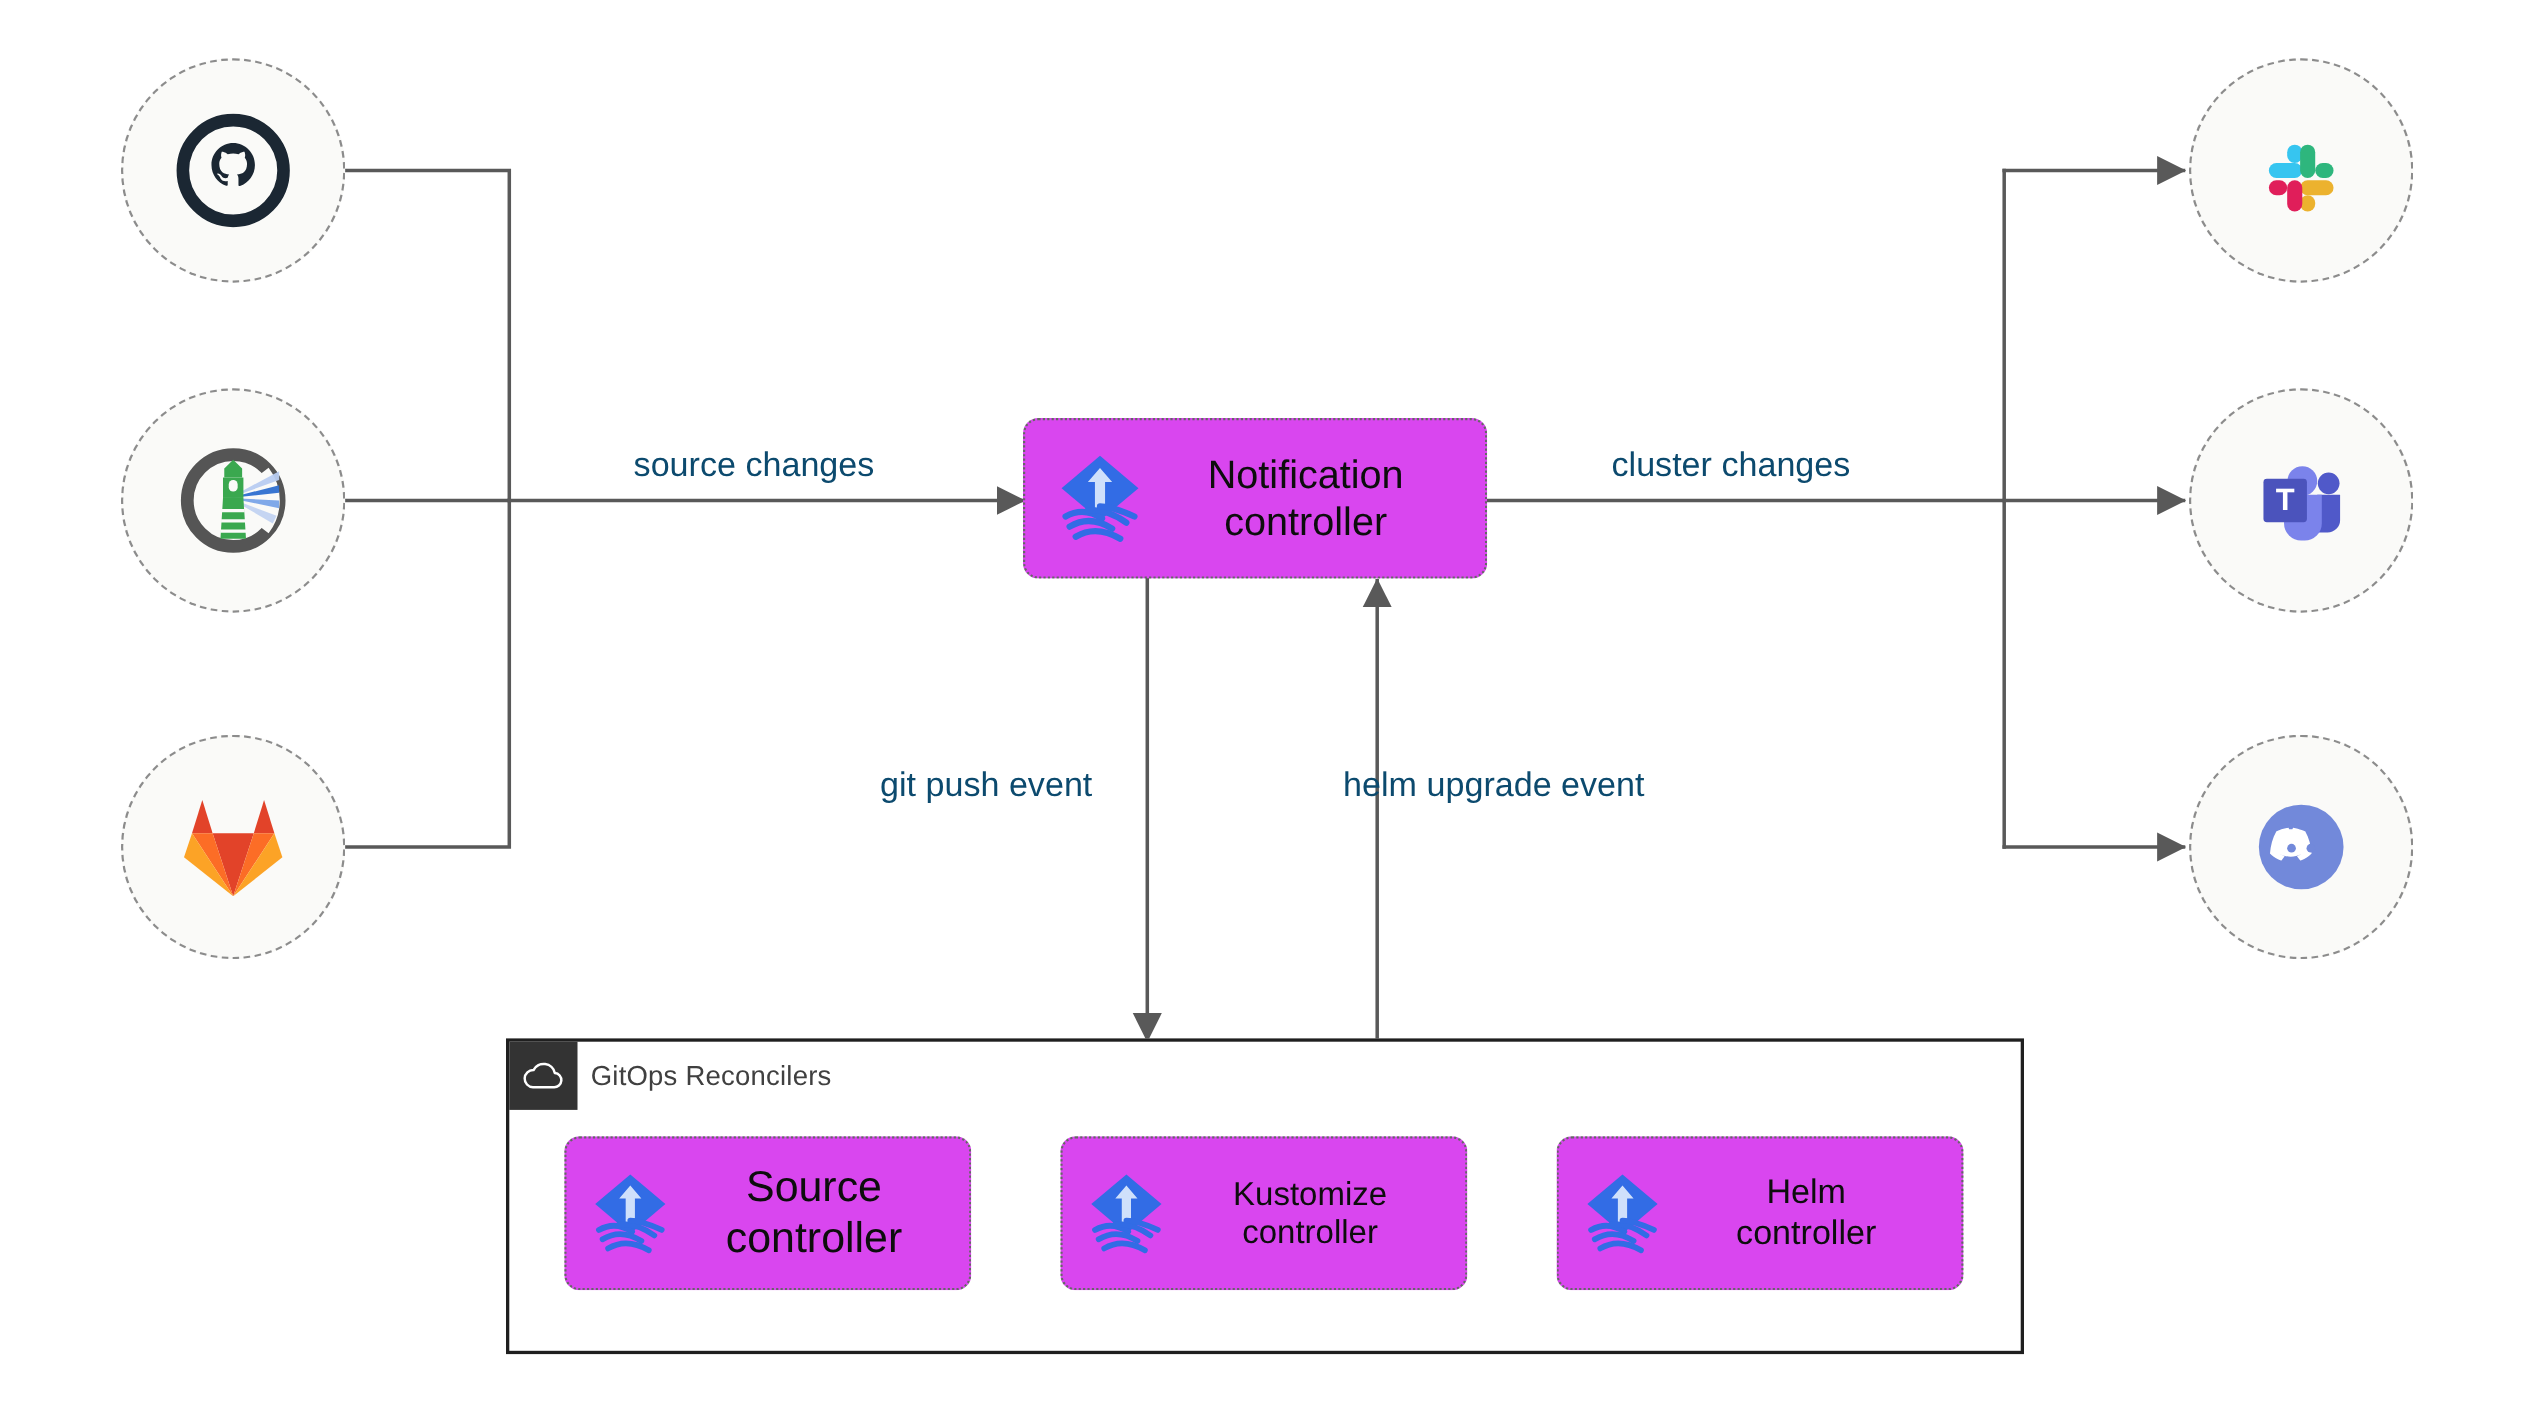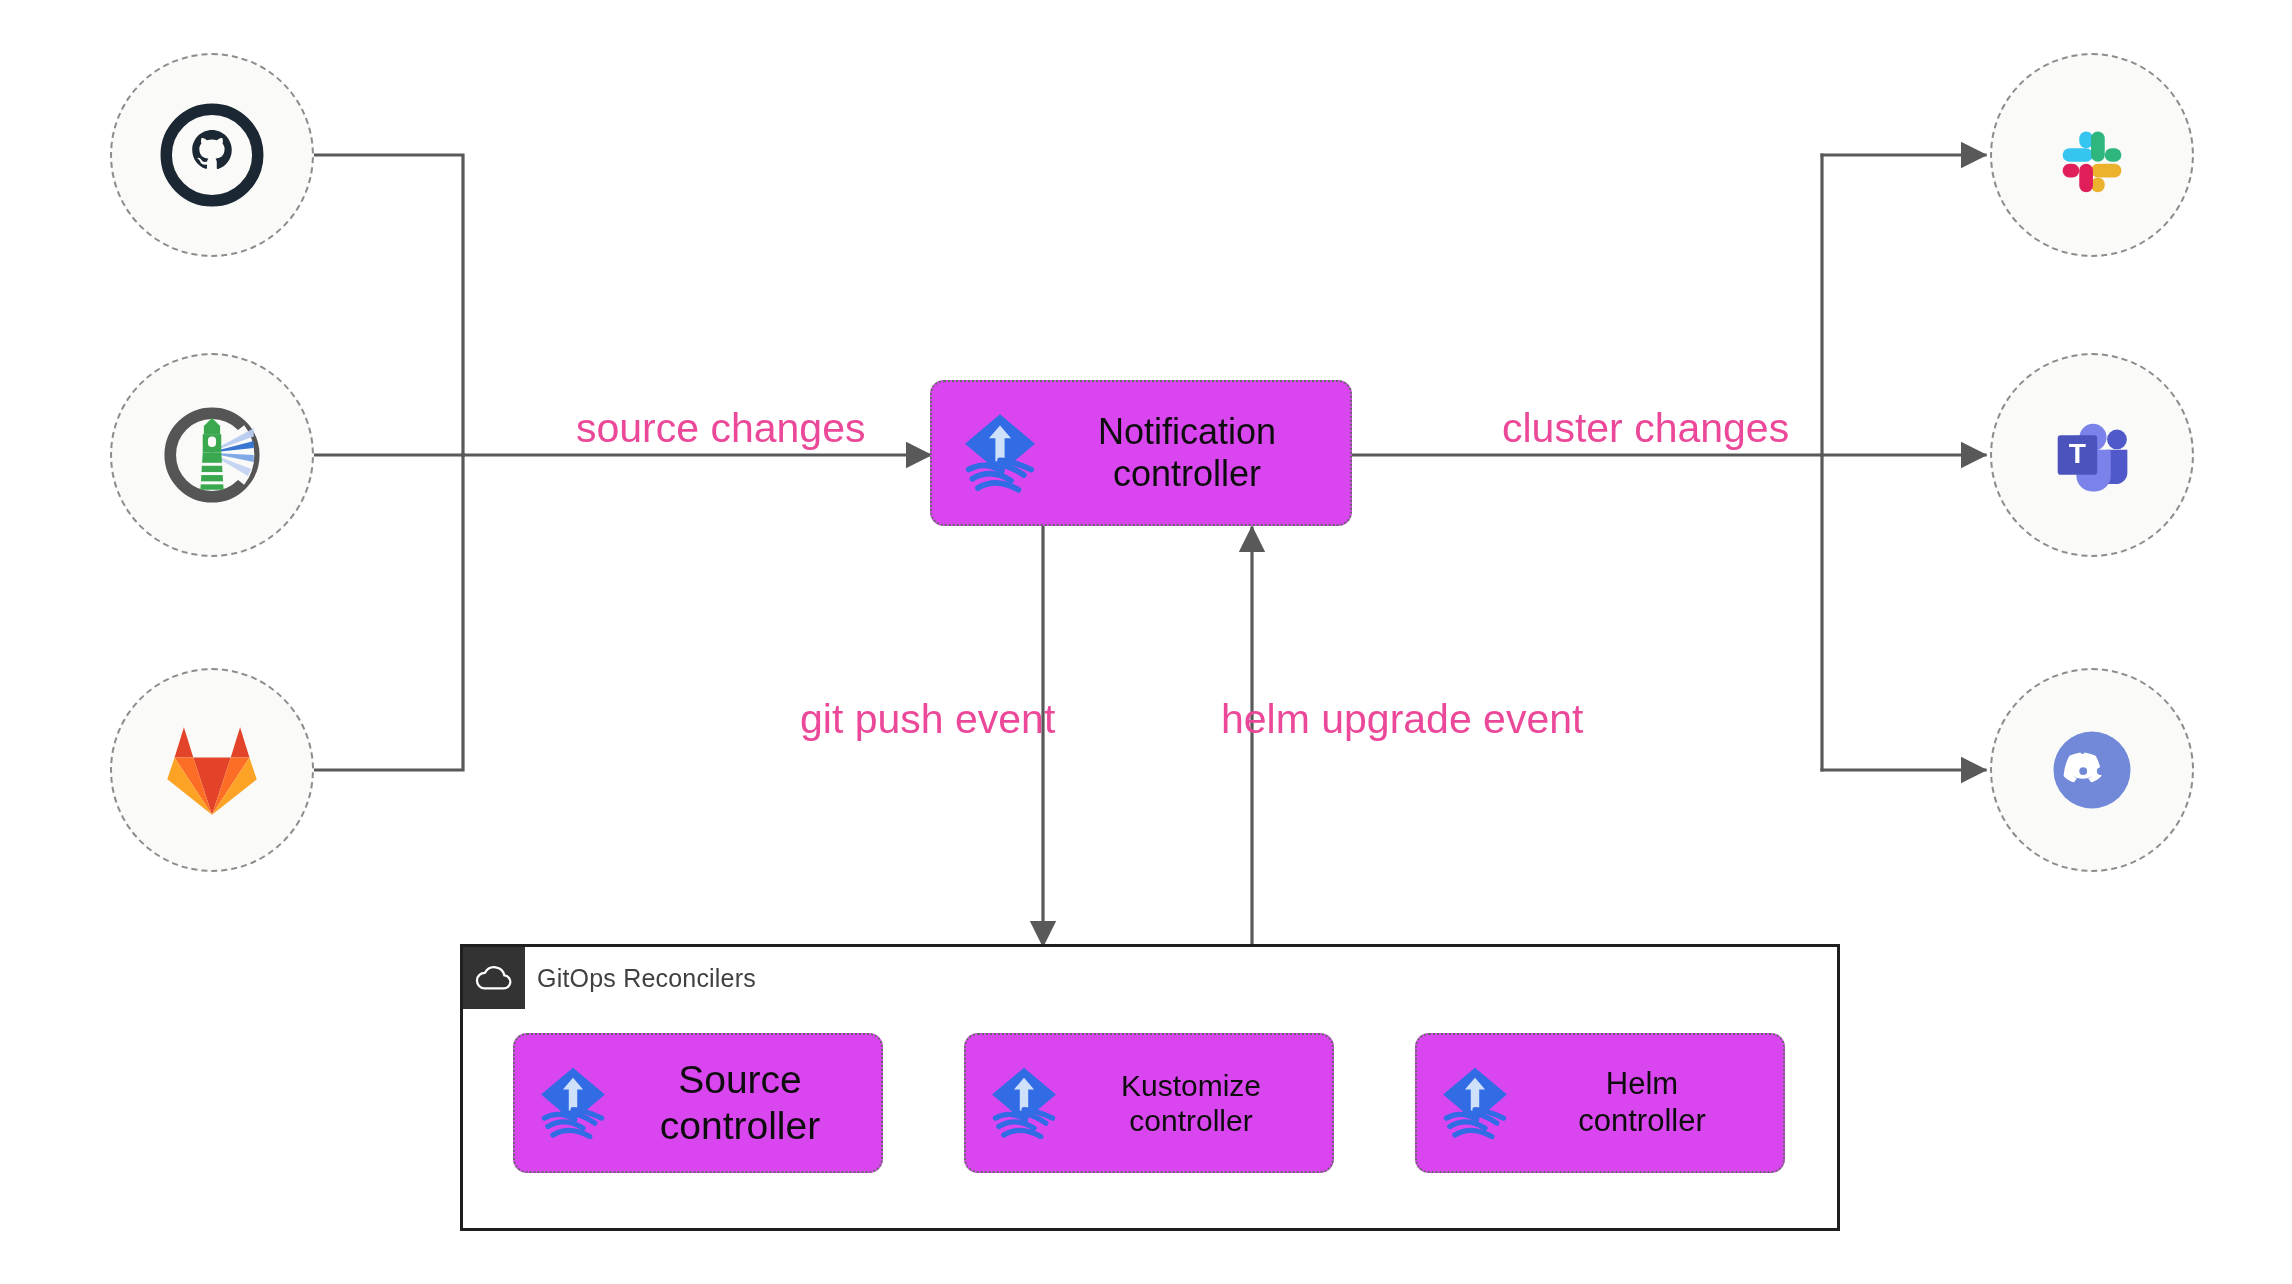--- a/index.html
+++ b/index.html
@@ -41,21 +41,21 @@
     position:absolute;left:0;top:0;width:62px;height:62px;
     background:#333333;display:flex;align-items:center;justify-content:center;
   }
   .group-title{
     position:absolute;left:74px;top:0;height:62px;display:flex;align-items:center;
     font-size:25px;color:#404040;letter-spacing:.2px;
   }
 
   
   .edge-label{
-    position:absolute;color:#ec4899;font-size:41px;white-space:nowrap;
+    position:absolute;color:#0c4a6e;font-size:31px;white-space:nowrap;
     background:transparent;
   }
 </style>
 </head>
 <body>
 
 <div id="canvas">
 
   <svg class="edges" viewBox="0 0 2292 1284">
     <defs>
@@ -193,21 +193,21 @@
       <svg width="110" height="110" viewBox="0 0 100 100">
         <circle cx="50" cy="50" r="35" fill="#7289da"></circle>
         <path fill="#ffffff" d="M39.5 34c-5.5 .9-10 3-10 3 -3.2 5.6-4.8 12-5.3 18.4 3.8 4.4 9.5 5.8 9.5 5.8l2.6-3.6c-2-.7-3.8-1.9-3.8-1.9 5.6 2.9 11.6 3.2 17.8 0 0 0-1.8 1.2-3.8 1.9l2.7 3.6s5.6-1.4 9.4-5.8c-.5-6.4-2.1-12.8-5.3-18.4 0 0-4.5-2.1-10-3l-.6 1.3a29 29 0 0 0 -2.6 0z"></path>
         <circle cx="42" cy="51" r="3.6" fill="#7289da"></circle>
         <circle cx="58" cy="51" r="3.6" fill="#7289da"></circle>
       </svg>
     </span>
   </div>
 
   <div class="edge-label" style="left:576px;top:405px;">source changes</div>
-  <div class="edge-label" style="left:1465px;top:405px;margin-left:37px;">cluster changes</div>
+  <div class="edge-label" style="left:1465px;top:405px;">cluster changes</div>
   <div class="edge-label" style="left:800px;top:696px;">git push event</div>
   <div class="edge-label" style="left:1221px;top:696px;">helm upgrade event</div>
 
   <div class="group-box" style="left:460px;top:944px;width:1380px;height:287px;">
     <div class="group-tab">
       <svg width="38" height="28" viewBox="0 0 44 30">
         <path d="M11 27 a9 9 0 0 1 0.6 -18 a12 12 0 0 1 22.4 3 a7.5 7.5 0 0 1 -1.2 15 z" fill="none" stroke="#ffffff" stroke-width="2.6" stroke-linejoin="round"></path>
       </svg>
     </div>
     <div class="group-title">GitOps Reconcilers</div>

